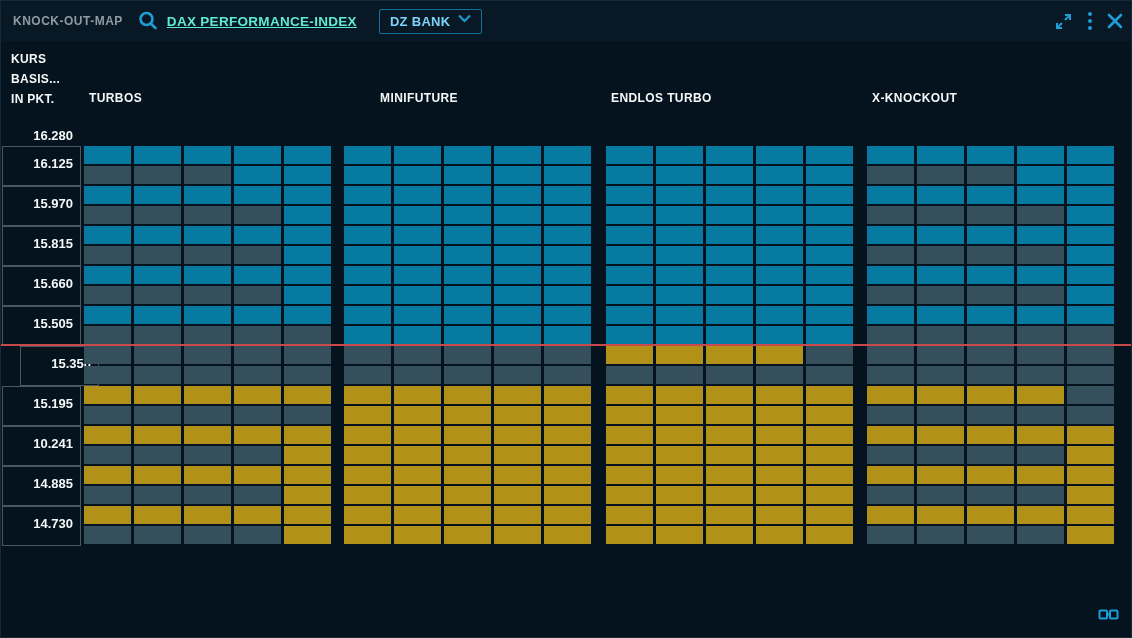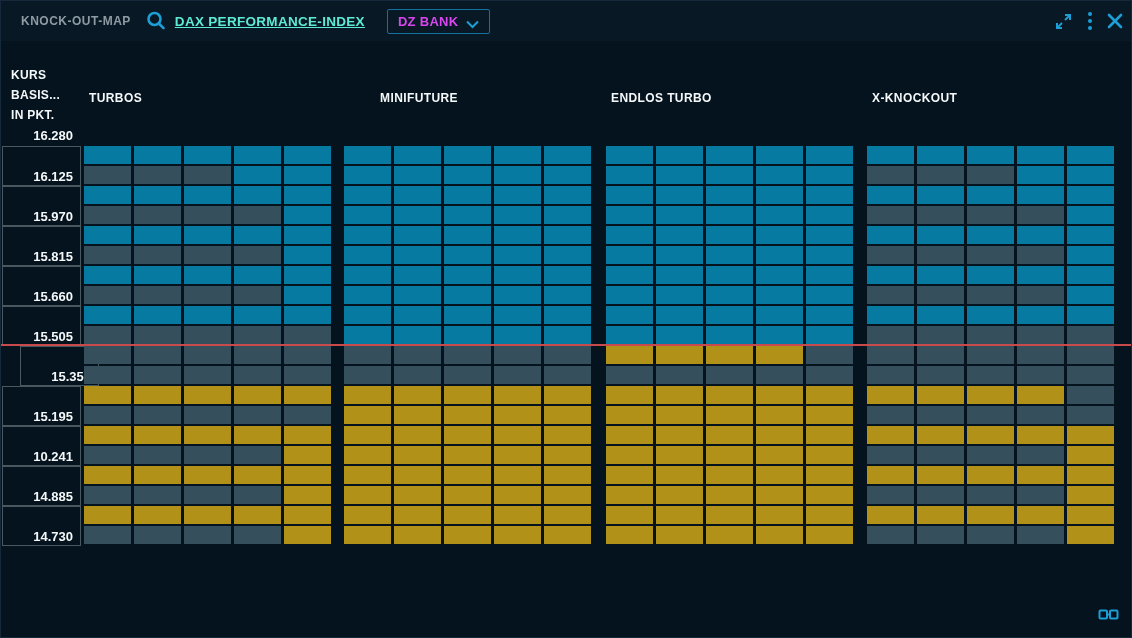--- a/index.html
+++ b/index.html
@@ -11,53 +11,53 @@
     box-sizing:border-box;
     border:1px solid #15293a;
   }
   
   .titlebar{
     position:absolute;left:0;top:0;width:1132px;height:40px;
     background:#081925;
     display:flex;align-items:center;
   }
   .app-title{
-    margin-left:20px;
+    margin-left:12px;
     color:#8e9ba3;font-size:12px;font-weight:bold;letter-spacing:.5px;
   }
   .search-ic{margin-left:14px;display:flex;align-items:center;cursor:pointer;}
   .instrument{
     margin-left:8px;color:#5eead4;font-size:13.5px;font-weight:bold;letter-spacing:.3px;text-decoration:underline;
   }
   .issuer-btn{
     margin-left:22px;
-    display:flex;align-items:flex-end;gap:8px;
+    display:flex;align-items:flex-start;gap:8px;
     border:1px solid #14719c;border-radius:2px;
     padding:4px 10px;
-    color:#d946ef;font-size:13px;font-weight:bold;letter-spacing:.3px;
+    color:#7dd3fc;font-size:13px;font-weight:bold;letter-spacing:.3px;
     cursor:pointer;background:transparent;
   }
   .tb-right{position:absolute;right:10px;top:0;height:40px;display:flex;align-items:center;gap:14px;}
   .tb-ic{display:flex;align-items:center;cursor:pointer;}
   
   .axis-title{
-    position:absolute;left:10px;top:64px;
+    position:absolute;left:10px;top:48px;
     color:#f5f8f9;font-size:12px;font-weight:bold;line-height:20px;letter-spacing:.3px;
   }
   .price-float{
     position:absolute;left:0;width:79px;height:40px;
     display:flex;align-items:flex-end;justify-content:flex-end;
     padding:0 7px 3px 0;box-sizing:border-box;
     color:#f5f8f9;font-size:13px;font-weight:bold;
   }
   .price-box{
     position:absolute;left:1px;width:79px;height:40px;
     border:1px solid #49585f;box-sizing:border-box;
     display:flex;align-items:flex-end;justify-content:flex-end;
-    padding:0 7px 1px 0;
+    padding:0 7px 14px 0;
     color:#f5f8f9;font-size:13px;font-weight:bold;
   }
   
   .sec-header{
     position:absolute;top:90px;
     color:#f5f8f9;font-size:12px;font-weight:bold;letter-spacing:.4px;
   }
   .grid{position:absolute;top:145px;width:247px;}
   .grid-row{display:flex;gap:3px;height:18px;margin-bottom:2px;}
   .cell{flex:1;}

